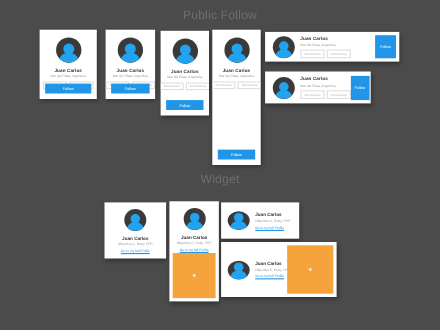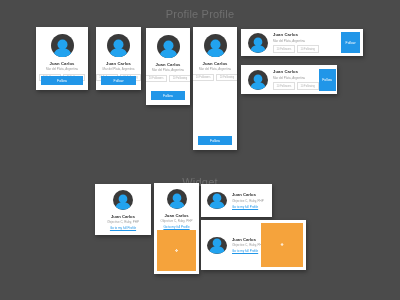--- a/index.html
+++ b/index.html
@@ -22,21 +22,21 @@
   .section-title {
     position: absolute;
     width: 100%;
     text-align: center;
     color: #6f6f6f;
     font-size: 11px;
     font-weight: 400;
     letter-spacing: .2px;
   }
   #title-public  { top: 8px; }
-  #title-widget  { top: 176px; }
+  #title-widget  { top: 157px; }
 
   
   .card {
     position: absolute;
     background: #ffffff;
     box-shadow: 1px 2px 4px rgba(0,0,0,.35);
     overflow: hidden;
   }
 
   
@@ -110,21 +110,21 @@
   }
   .wh-left .avatar { margin-left: 6px; }
   .wh-info { margin-left: 5px; display: flex; flex-direction: column; }
   .wh-info .w-name { margin-top: 0; }
 </style>
 </head>
 <body>
 
 <div class="stage">
 
-  <div class="section-title" id="title-public">Profile Profile</div>
+  <div class="section-title" id="title-public">Public Follow</div>
 
   <div class="card p-card" style="left:36px; top:27px; width:52px; height:63px;">
     <div class="avatar">
       <svg width="23" height="19" viewBox="0 0 23 19">
         <circle cx="11.5" cy="6.5" r="5" fill="#22a3ef"></circle>
         <path d="M2.5 19 C2.5 12.5 7 10 11.5 10 C16 10 20.5 12.5 20.5 19 Z" fill="#22a3ef"></path>
       </svg>
     </div>
     <div class="p-name">Juan Carlos</div>
     <div class="p-loc">Mar del Plata, Argentina</div>

